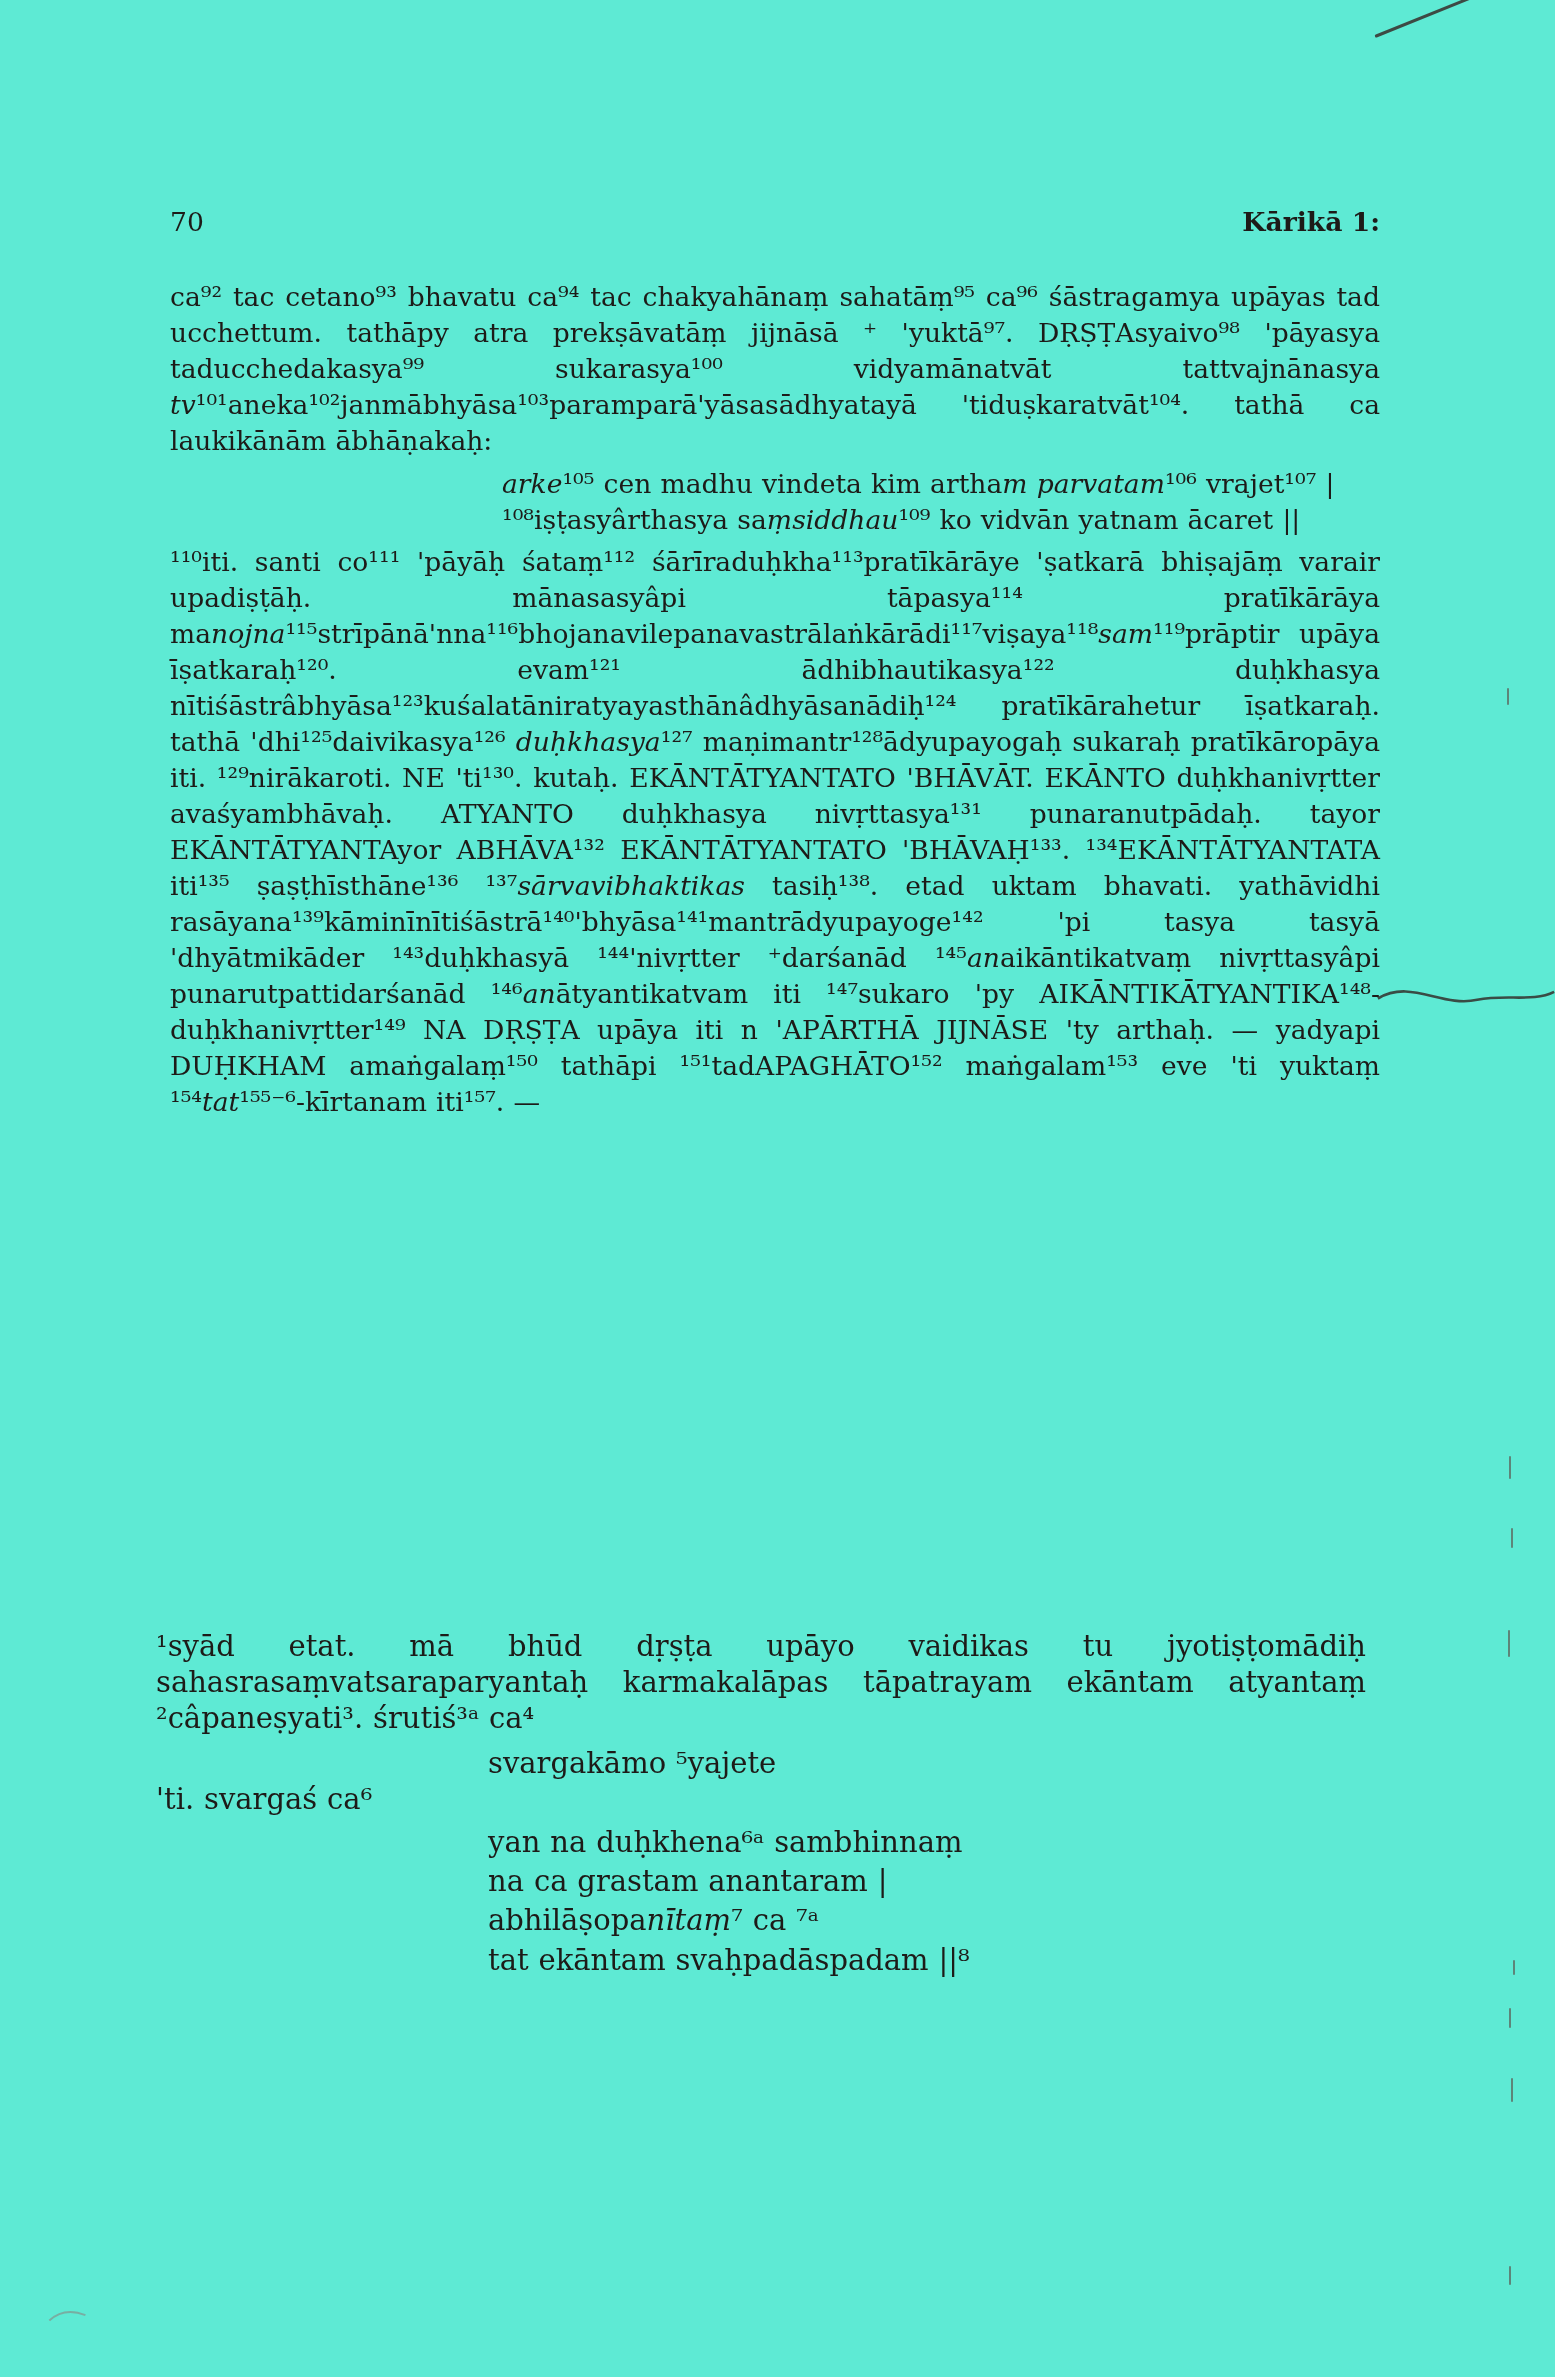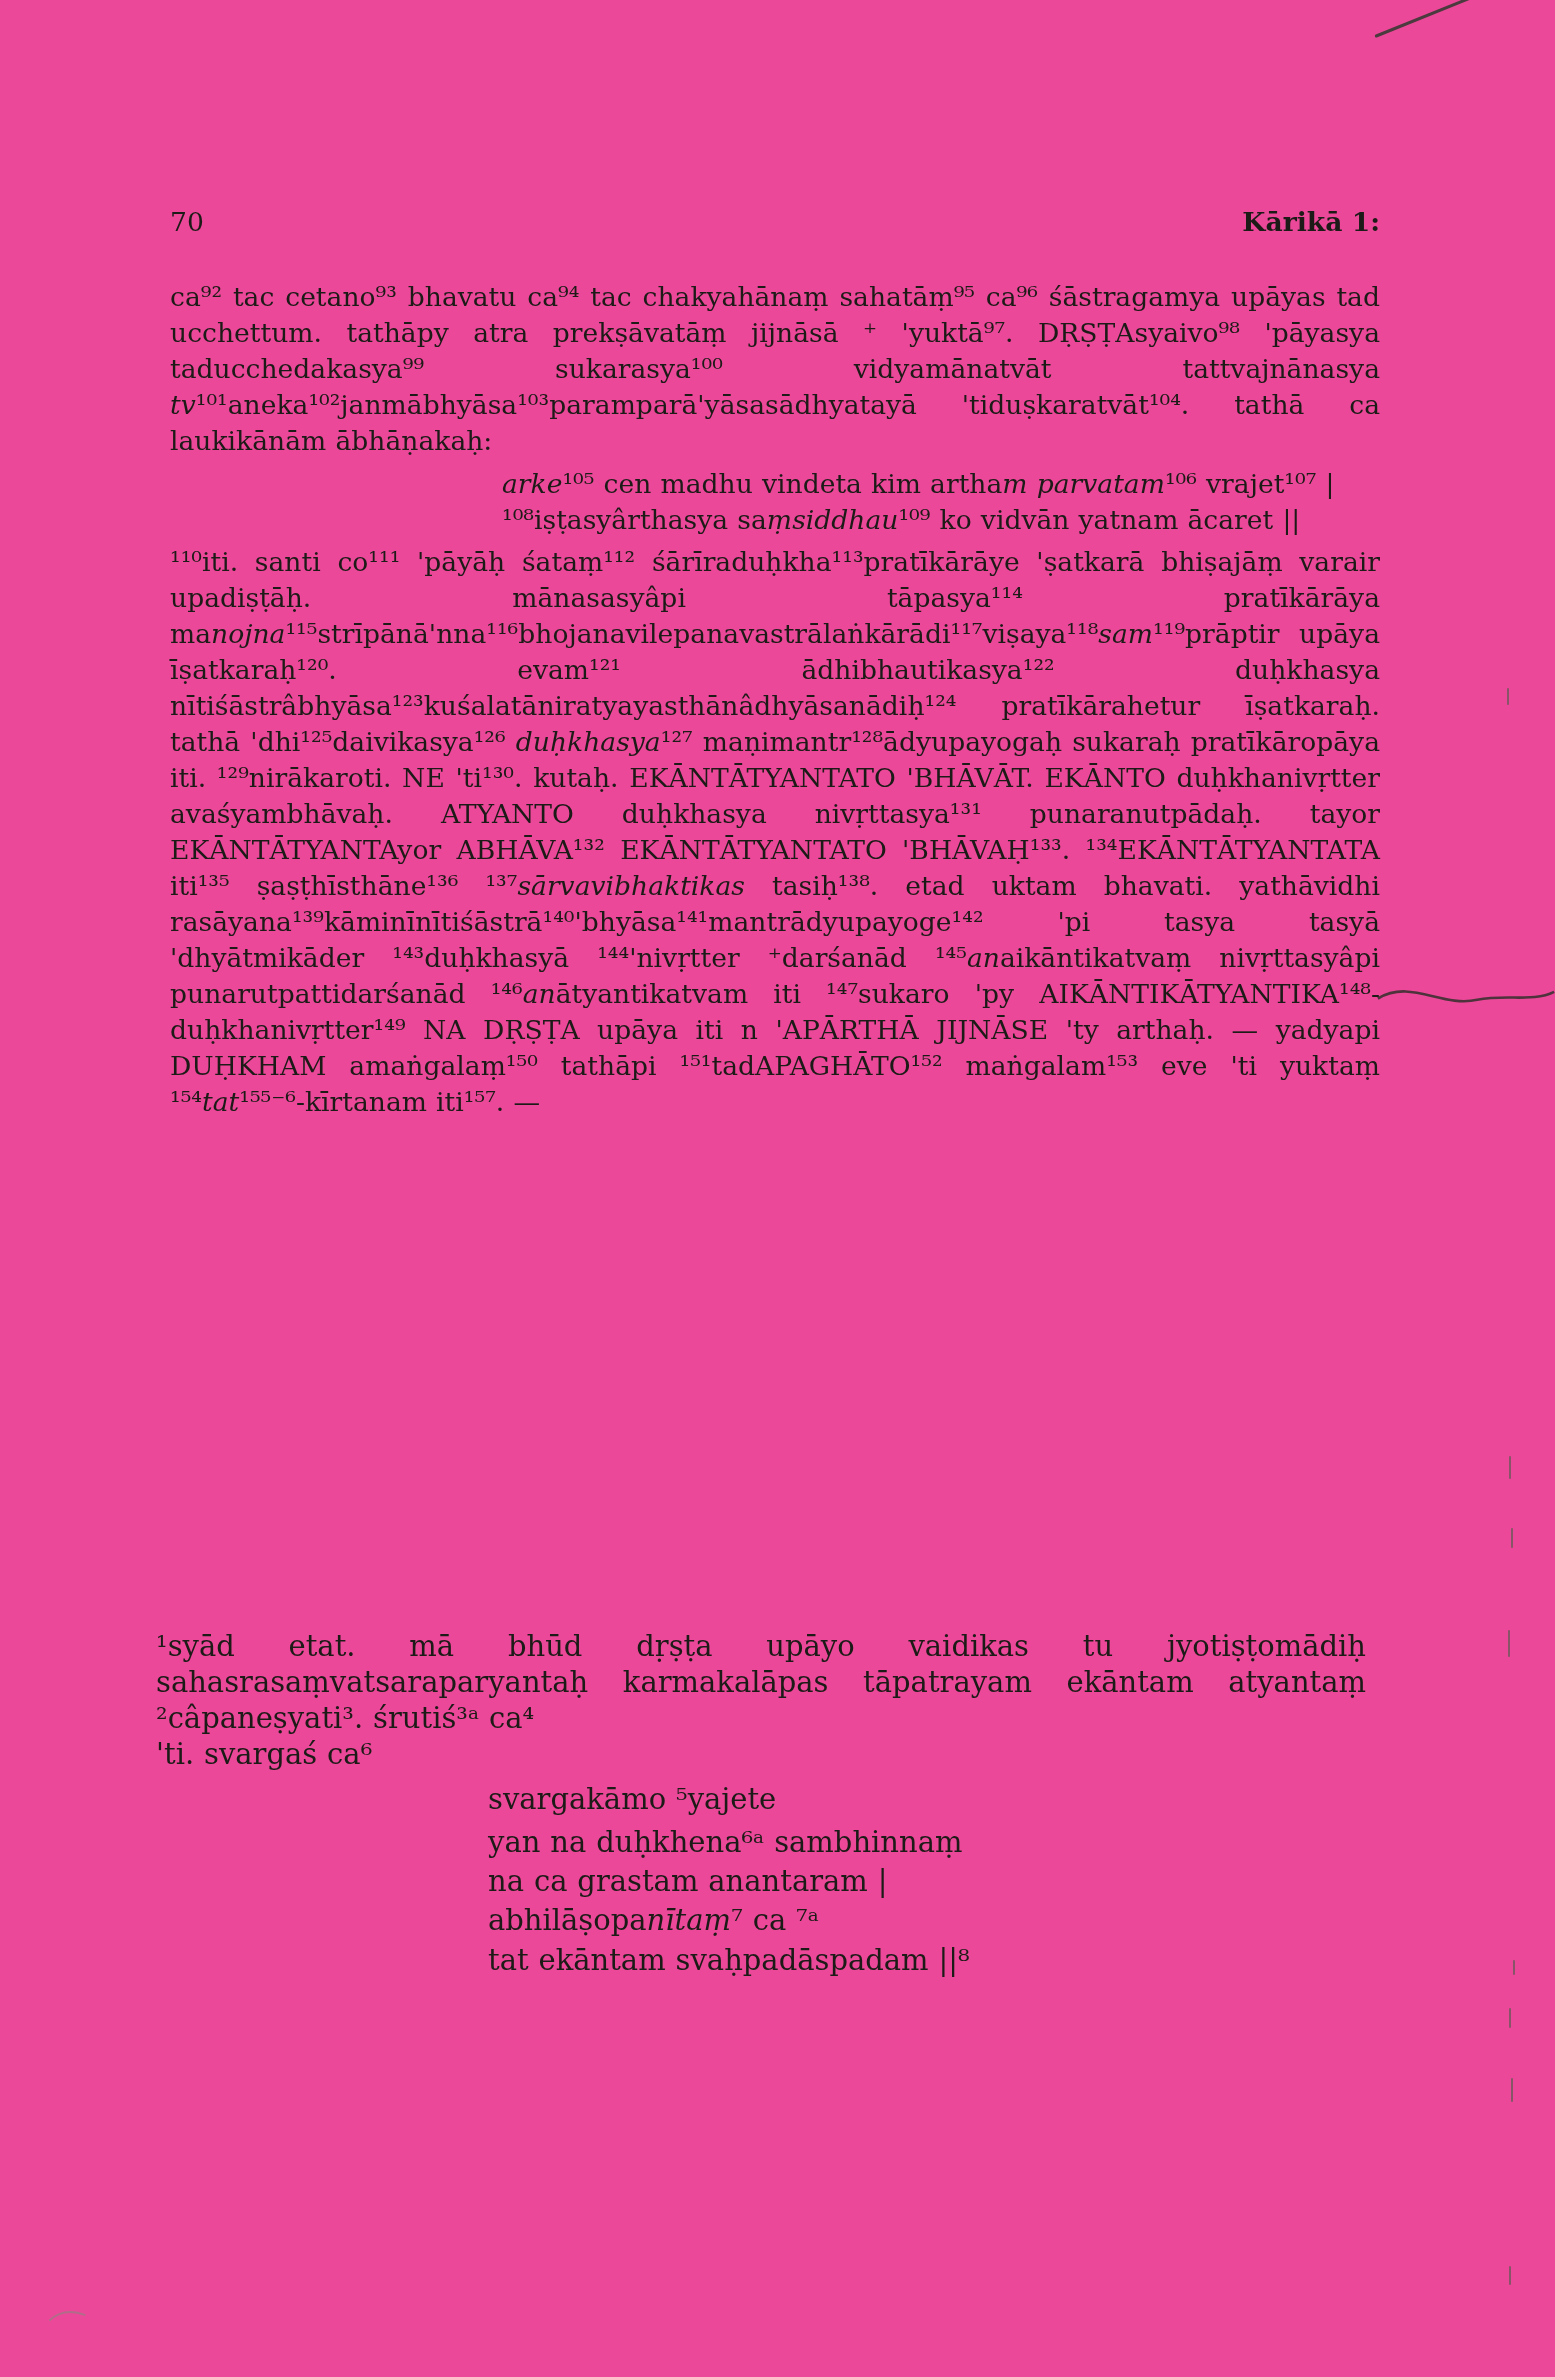--- a/index.html
+++ b/index.html
@@ -5,21 +5,21 @@
 <style>
   * { box-sizing: border-box; margin: 0; padding: 0; }
   html, body {
     width: 1556px; height: 2377px;
     background: #e8e6e1;
     font-family: "DejaVu Serif", "DejaVu Sans", serif;
   }
   .page {
     position: relative;
     width: 1556px; height: 2377px;
-    background: #ec4899;
+    background: #5eead4;
     color: #1d1b18;
     overflow: hidden;
     text-decoration: underline;
   }
   
   .pagehead {
     position: absolute; left: 170px; top: 206px; width: 1210px;
     display: flex; justify-content: space-between; align-items: baseline;
     font-size: 26.6px; line-height: 31px;
   }
@@ -91,22 +91,22 @@
     <p class="para">ca⁹² tac cetano⁹³ bhavatu ca⁹⁴ tac chakyahānaṃ sahatāṃ⁹⁵ ca⁹⁶ śāstragamya upāyas tad ucchettum. tathāpy atra prekṣāvatāṃ jijnāsā ⁺ 'yuktā⁹⁷. DṚṢṬAsyaivo⁹⁸ 'pāyasya taducchedakasya⁹⁹ sukarasya¹⁰⁰ vidyamānatvāt tattvajnānasya <i>tv</i>¹⁰¹aneka¹⁰²janmābhyāsa¹⁰³paramparā'yāsasādhyatayā 'tiduṣkaratvāt¹⁰⁴. tathā ca laukikānām ābhāṇakaḥ:</p>
     <div class="verse">
       <div class="vline"><i>arke</i>¹⁰⁵ cen madhu vindeta kim artha<i>m parvatam</i>¹⁰⁶ vrajet¹⁰⁷ |</div>
       <div class="vline">¹⁰⁸iṣṭasyârthasya sa<i>ṃsiddhau</i>¹⁰⁹ ko vidvān yatnam ācaret ||</div>
     </div>
     <p class="para">¹¹⁰iti. santi co¹¹¹ 'pāyāḥ śataṃ¹¹² śārīraduḥkha¹¹³pratīkārāye 'ṣatkarā bhiṣajāṃ varair upadiṣṭāḥ. mānasasyâpi tāpasya¹¹⁴ pratīkārāya ma<i>nojna</i>¹¹⁵strīpānā'nna¹¹⁶bhojanavilepanavastrālaṅkārādi¹¹⁷viṣaya¹¹⁸<i>sam</i>¹¹⁹prāptir upāya īṣatkaraḥ¹²⁰. evam¹²¹ ādhibhautikasya¹²² duḥkhasya nītiśāstrâbhyāsa¹²³kuśalatāniratyayasthānâdhyāsanādiḥ¹²⁴ pratīkārahetur īṣatkaraḥ. tathā 'dhi¹²⁵daivikasya¹²⁶ <i>duḥkhasya</i>¹²⁷ maṇimantr¹²⁸ādyupayogaḥ sukaraḥ pratīkāropāya iti. ¹²⁹nirākaroti. NE 'ti¹³⁰. kutaḥ. EKĀNTĀTYANTATO 'BHĀVĀT. EKĀNTO duḥkhanivṛtter avaśyambhāvaḥ. ATYANTO duḥkhasya nivṛttasya¹³¹ punaranutpādaḥ. tayor EKĀNTĀTYANTAyor ABHĀVA¹³² EKĀNTĀTYANTATO 'BHĀVAḤ¹³³. ¹³⁴EKĀNTĀTYANTATA iti¹³⁵ ṣaṣṭhīsthāne¹³⁶ ¹³⁷<i>sārvavibhaktikas</i> tasiḥ¹³⁸. etad uktam bhavati. yathāvidhi rasāyana¹³⁹kāminīnītiśāstrā¹⁴⁰'bhyāsa¹⁴¹mantrādyupayoge¹⁴² 'pi tasya tasyā 'dhyātmikāder ¹⁴³duḥkhasyā ¹⁴⁴'nivṛtter ⁺darśanād ¹⁴⁵<i>an</i>aikāntikatvaṃ nivṛttasyâpi punarutpattidarśanād ¹⁴⁶<i>an</i>ātyantikatvam iti ¹⁴⁷sukaro 'py AIKĀNTIKĀTYANTIKA¹⁴⁸-duḥkhanivṛtter¹⁴⁹ NA DṚṢṬA upāya iti n 'APĀRTHĀ JIJNĀSE 'ty arthaḥ. — yadyapi DUḤKHAM amaṅgalaṃ¹⁵⁰ tathāpi ¹⁵¹tadAPAGHĀTO¹⁵² maṅgalam¹⁵³ eve 'ti yuktaṃ ¹⁵⁴<i>tat</i>¹⁵⁵⁻⁶-kīrtanam iti¹⁵⁷. —</p>
   </section>
 
   <section class="lower">
     <p class="para">¹syād etat. mā bhūd dṛṣṭa upāyo vaidikas tu jyotiṣṭomādiḥ sahasrasaṃvatsaraparyantaḥ karmakalāpas tāpatrayam ekāntam atyantaṃ ²câpaneṣyati³. śrutiś³ᵃ ca⁴</p>
+    <div class="vline indent gap-above">svargakāmo ⁵yajete</div>
     <div class="vline">'ti. svargaś ca⁶</div>
-    <div class="vline indent gap-above">svargakāmo ⁵yajete</div>
     <div class="verse2">
       <div class="vline">yan na duḥkhena⁶ᵃ sambhinnaṃ</div>
       <div class="vline">na ca grastam anantaram |</div>
       <div class="vline">abhilāṣopa<i>nītaṃ</i>⁷ ca ⁷ᵃ</div>
       <div class="vline">tat ekāntam svaḥpadāspadam ||⁸</div>
     </div>
   </section>
 
 
 </div>

